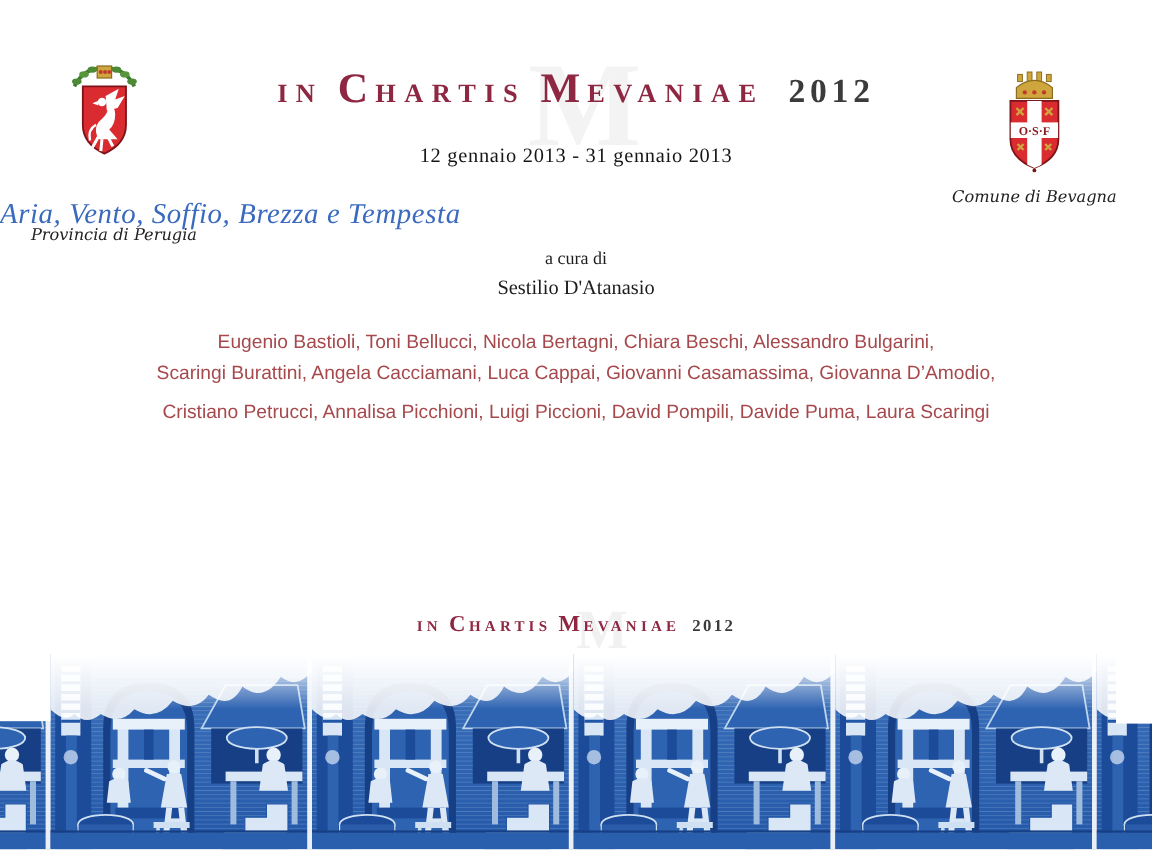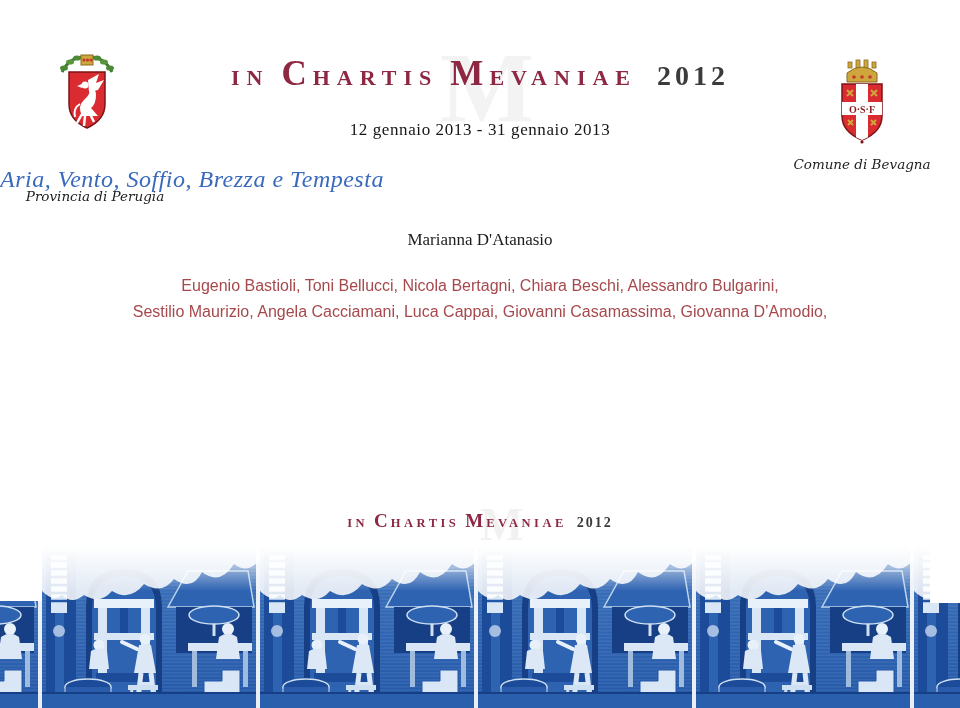--- a/index.html
+++ b/index.html
@@ -132,25 +132,27 @@
   <div class="logo-caption caption-right">Comune di Bevagna</div>
 
   <div class="big-title">
     <span class="sm">IN</span><span class="wordgap"></span><span class="lg">C</span><span class="sm">HARTIS</span><span class="wordgap"></span><span class="lg">M</span><span class="sm">EVANIAE</span><span class="year">2012</span>
   </div>
 
   <div class="dates">12 gennaio 2013 - 31 gennaio 2013</div>
 
   <div class="subtitle">Aria, Vento, Soffio, Brezza e Tempesta</div>
 
-  <div class="curator">Marianna D'Atanasio</div>
+  <div class="curated-label">a cura di</div>
+  <div class="curator">Sestilio D'Atanasio</div>
 
   <div class="artists">
     <div class="line">Eugenio Bastioli, Toni Bellucci, Nicola Bertagni, Chiara Beschi, Alessandro Bulgarini,</div>
-    <div class="line">Sestilio Maurizio, Angela Cacciamani, Luca Cappai, Giovanni Casamassima, Giovanna D’Amodio,</div>
+    <div class="line">Scaringi Burattini, Angela Cacciamani, Luca Cappai, Giovanni Casamassima, Giovanna D’Amodio,</div>
+    <div class="line gap-top">Cristiano Petrucci, Annalisa Picchioni, Luigi Piccioni, David Pompili, Davide Puma, Laura Scaringi</div>
   </div>
 
   <div class="footer-title">
     <span class="sm">IN</span><span class="wordgap"></span><span class="lg">C</span><span class="sm">HARTIS</span><span class="wordgap"></span><span class="lg">M</span><span class="sm">EVANIAE</span><span class="year">2012</span>
   </div>
 
   <div class="strip">
     <svg class="tile" viewBox="0 0 218 163">
       <defs>
         <linearGradient id="gBg" x1="0" y1="0" x2="0" y2="1">

